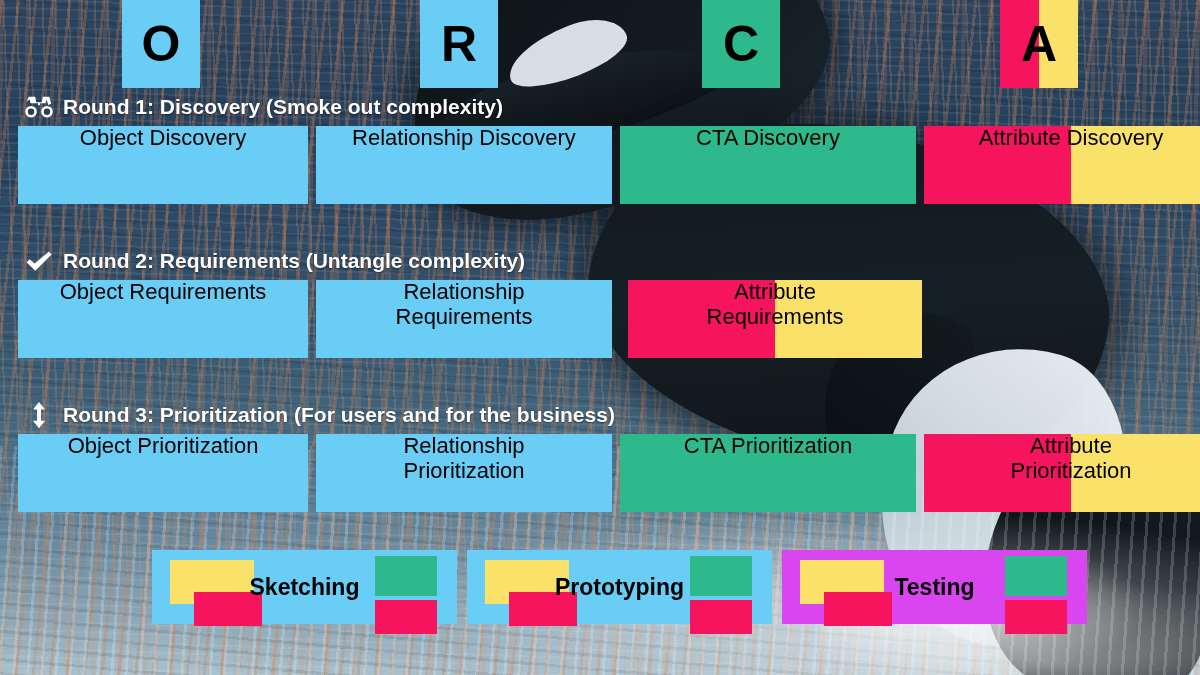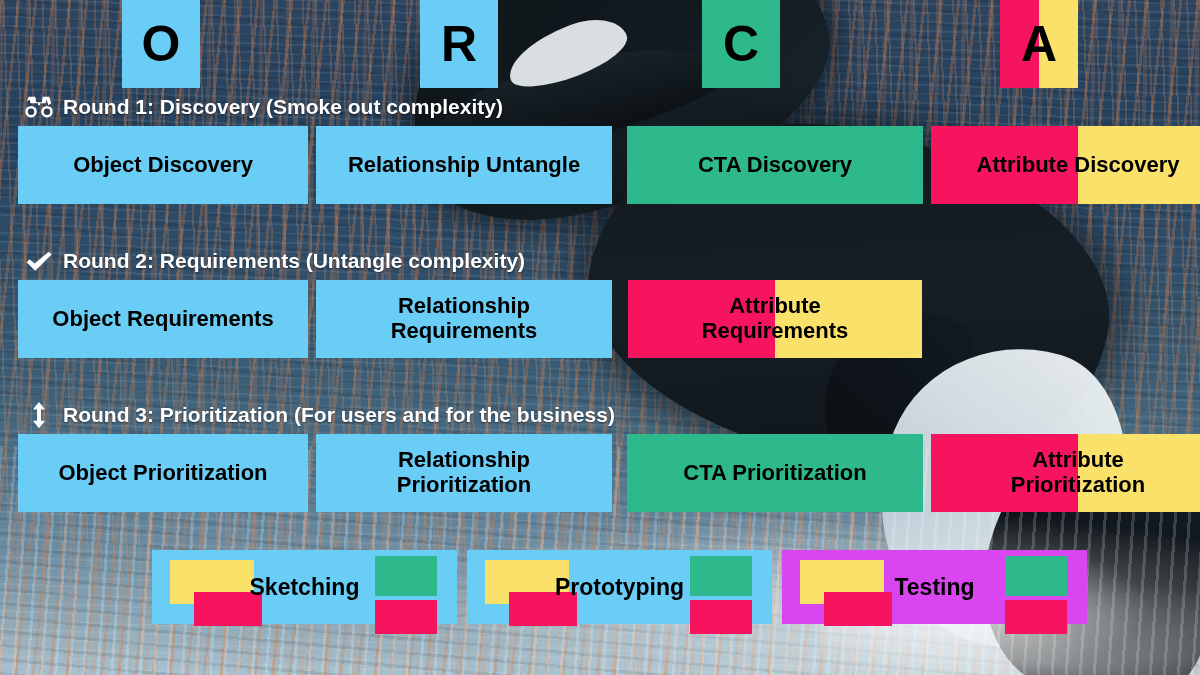--- a/index.html
+++ b/index.html
@@ -109,34 +109,34 @@
     height:38px; padding-left:6px;
     color:#fff; font-size:21px; font-weight:bold;
     text-shadow:0 1px 2px rgba(0,0,0,.5);
     white-space:nowrap;
   }
   .ricon { width:30px; height:30px; flex:0 0 30px; display:block; }
 
   .rrow { display:flex; align-items:stretch; height:78px; }
   .cell {
     position:relative;
-    display:flex; align-items:center; justify-content:center;
-    color:#000; font-weight:bold; font-size:22px;
+    display:flex; justify-content:center;
+    color:#000; font-weight:normal; font-size:22px;
     text-align:center; line-height:1.12;
   }
   .cell .lbl { position:relative; z-index:2; padding:0 6px; }
   .cell.split .half { position:absolute; top:0; bottom:0; width:50%; z-index:1; }
   .cell.split .half.l { left:0; }
   .cell.split .half.r { right:0; }
   .gap { flex:0 0 8px; }
 
   
   .w-obj  { flex:0 0 290px; }
   .w-rel  { flex:0 0 296px; }
-  .w-cta  { flex:0 0 296px;margin-left:7px; }
+  .w-cta  { flex:0 0 296px; }
   .w-attr { flex:0 0 294px; }
 
   
   .r4row { display:flex; height:74px; padding-left:134px; }
   .r4cell {
     position:relative; flex:0 0 305px; margin-right:10px;
     display:flex; align-items:center; justify-content:center;
     font-size:23px; font-weight:bold; color:#000;
   }
   .r4cell .lbl { position:relative; z-index:3; }
@@ -201,21 +201,21 @@
     <div class="rrow">
       <div class="cell w-obj split">
         <span class="half l" style="background: rgb(105, 205, 245);"></span>
         <span class="half r" style="background: rgb(105, 205, 245);"></span>
         <span class="lbl">Object Discovery</span>
       </div>
         <div class="gap"></div>
       <div class="cell w-rel split">
         <span class="half l" style="background: rgb(105, 205, 245);"></span>
         <span class="half r" style="background: rgb(105, 205, 245);"></span>
-        <span class="lbl">Relationship Untangle</span>
+        <span class="lbl">Relationship Discovery</span>
       </div>
         <div class="gap"></div>
       <div class="cell w-cta split">
         <span class="half l" style="background: rgb(45, 185, 139);"></span>
         <span class="half r" style="background: rgb(45, 185, 139);"></span>
         <span class="lbl">CTA Discovery</span>
       </div>
         <div class="gap"></div>
       <div class="cell w-attr split">
         <span class="half l" style="background: rgb(247, 20, 94);"></span>

